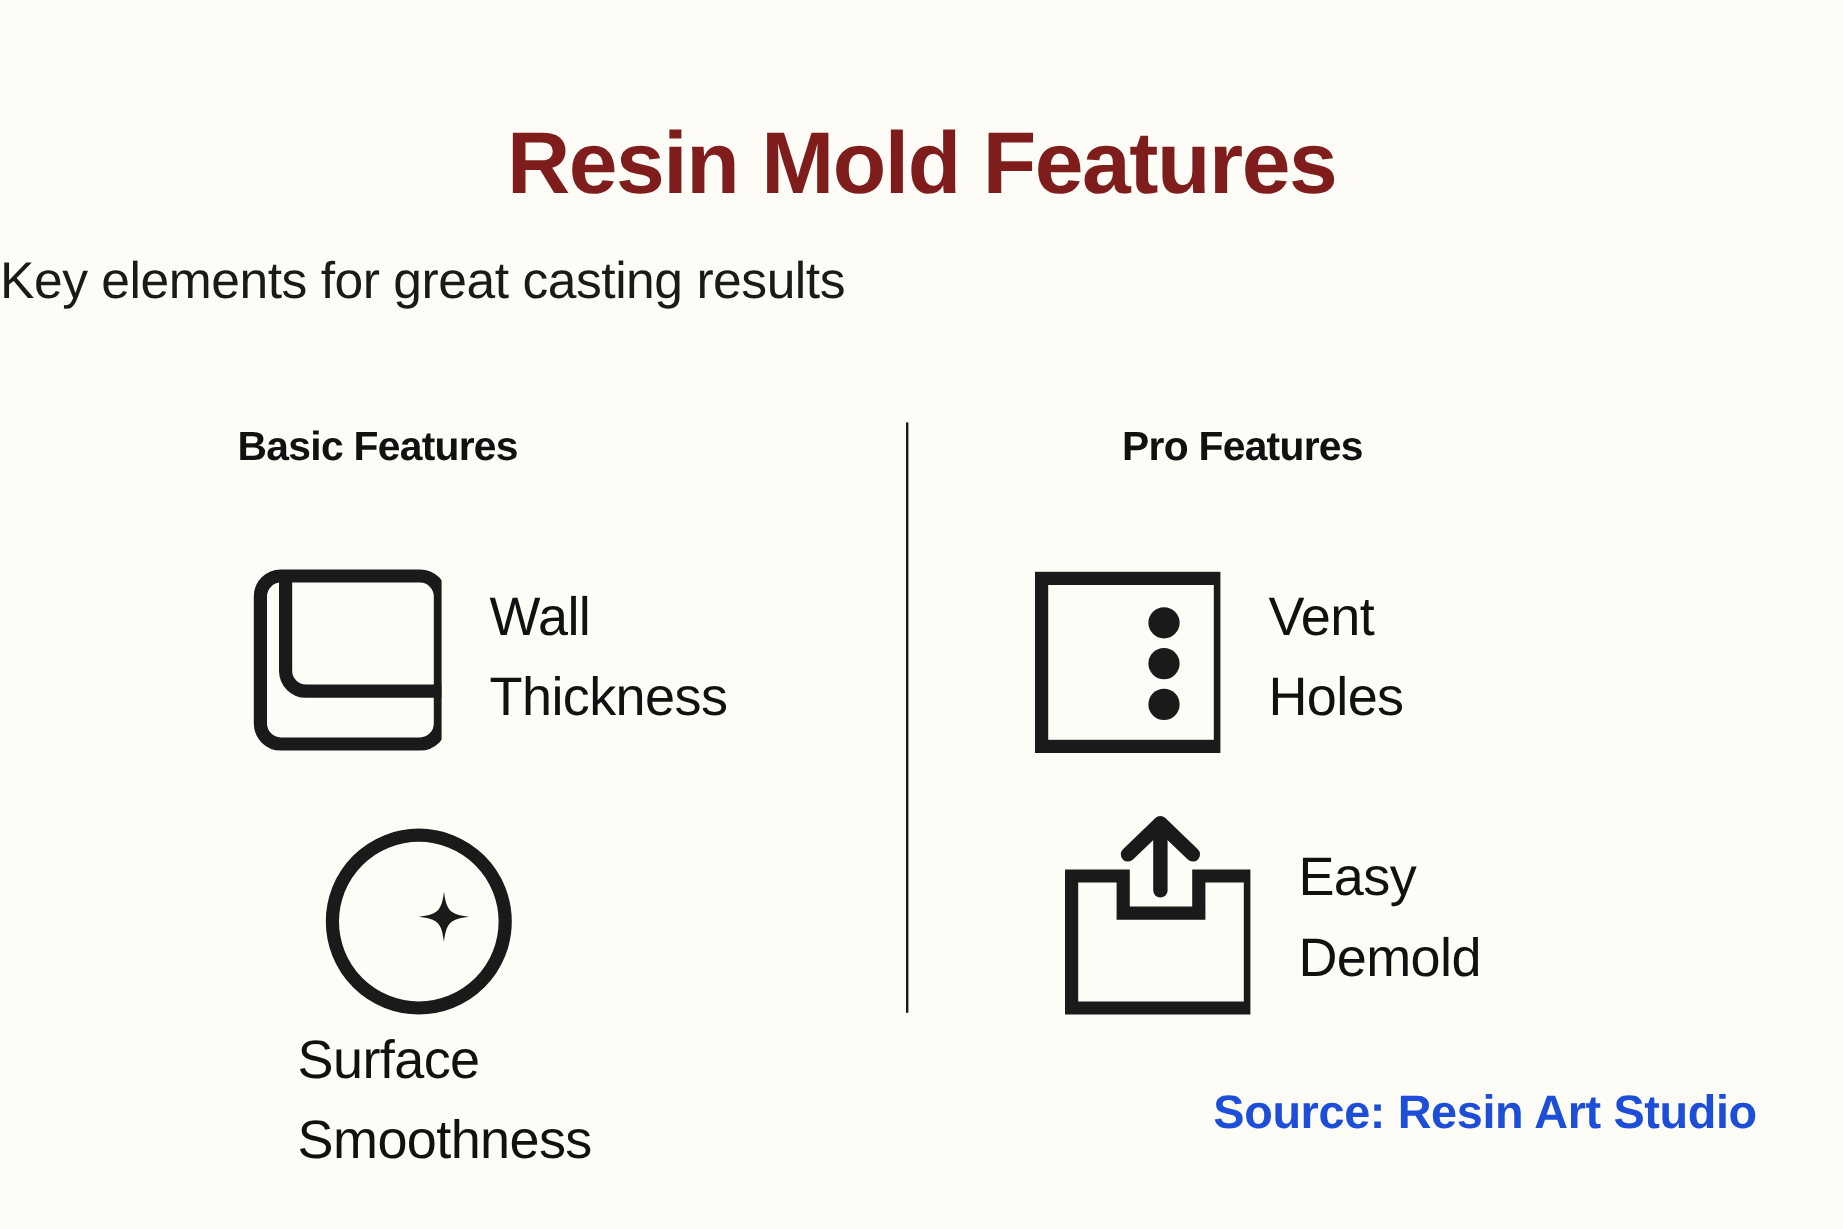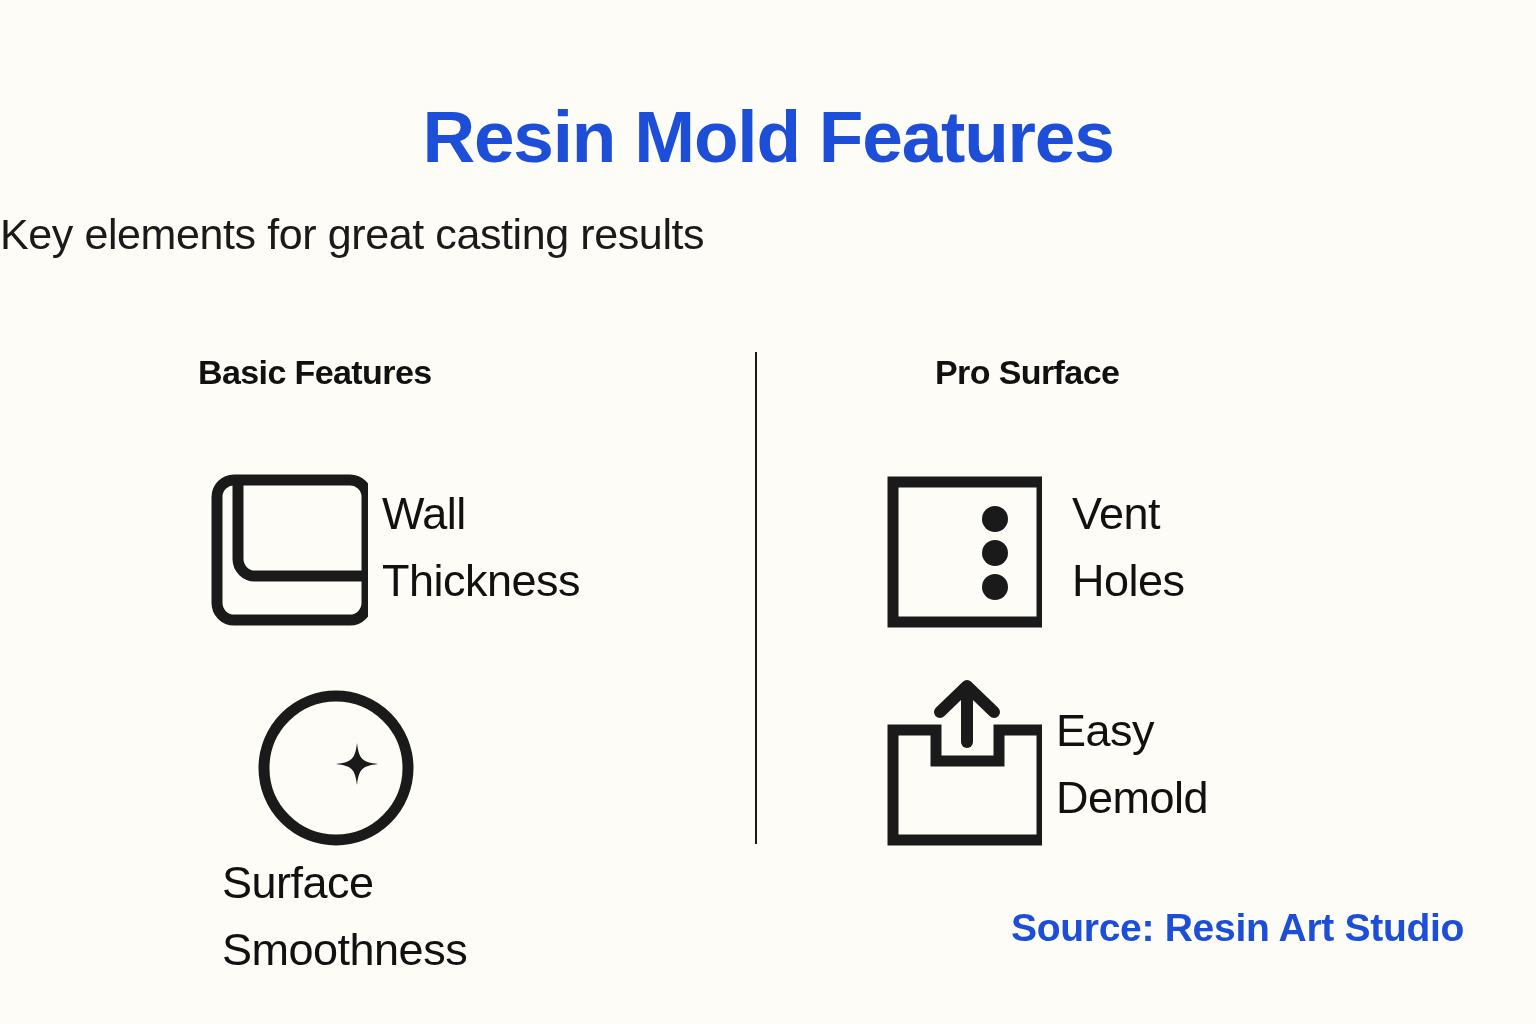--- a/index.html
+++ b/index.html
@@ -25,21 +25,21 @@
   .title {
     position: absolute;
     left: 0;
     top: 100px;
     width: 1536px;
     text-align: center;
     font-size: 73px;
     font-weight: 700;
     letter-spacing: -1.2px;
     line-height: 1;
-    color: #1d4ed8;
+    color: #7f1d1d;
   }
   .subtitle {
     position: absolute;
     left: 0;
     top: 213px;
     width: 1536px;
     text-align: left;
     font-size: 43px;
     font-weight: 400;
     letter-spacing: -0.4px;
@@ -86,26 +86,26 @@
     width: 160px;
     height: 170px;
   }
   .feature .flabel {
     font-size: 45px;
     font-weight: 400;
     letter-spacing: -0.5px;
     line-height: 1.48;
     color: #111111;
     white-space: pre-line;
-    margin-left: 14px;
+    margin-left: 40px;
   }
 
   .f-wall      { left: 208px; top: 463px; }
   .f-surface   { left: 208px; top: 680px; flex-direction: column; }
-  .f-vent      { left: 882px; top: 463px; gap: 16px; }
+  .f-vent      { left: 857px; top: 463px; }
   .f-demold    { left: 882px; top: 680px; }
 
   
   .source {
     position: absolute;
     right: 72px;
     top: 908px;
     font-size: 39px;
     font-weight: 700;
     letter-spacing: -0.3px;
@@ -116,21 +116,21 @@
 </style>
 </head>
 <body>
 
 <div class="canvas">
 
   <div class="title">Resin Mold Features</div>
   <div class="subtitle">Key elements for great casting results</div>
 
   <div class="col-head left">Basic Features</div>
-  <div class="col-head right">Pro Surface</div>
+  <div class="col-head right">Pro Features</div>
 
   <div class="divider"></div>
 
   <div class="feature f-wall">
     <div class="icon-box">
       <svg viewBox="0 0 160 170" xmlns="http://www.w3.org/2000/svg">
         <rect x="9" y="17" width="150" height="140" rx="17" ry="17" fill="none" stroke="#1a1a1a" stroke-width="11"></rect>
         <path d="M 30 12 L 30 96 A 17 17 0 0 0 47 113 L 160 113" fill="none" stroke="#1a1a1a" stroke-width="11" stroke-linecap="butt" stroke-linejoin="round"></path>
       </svg>
     </div>

